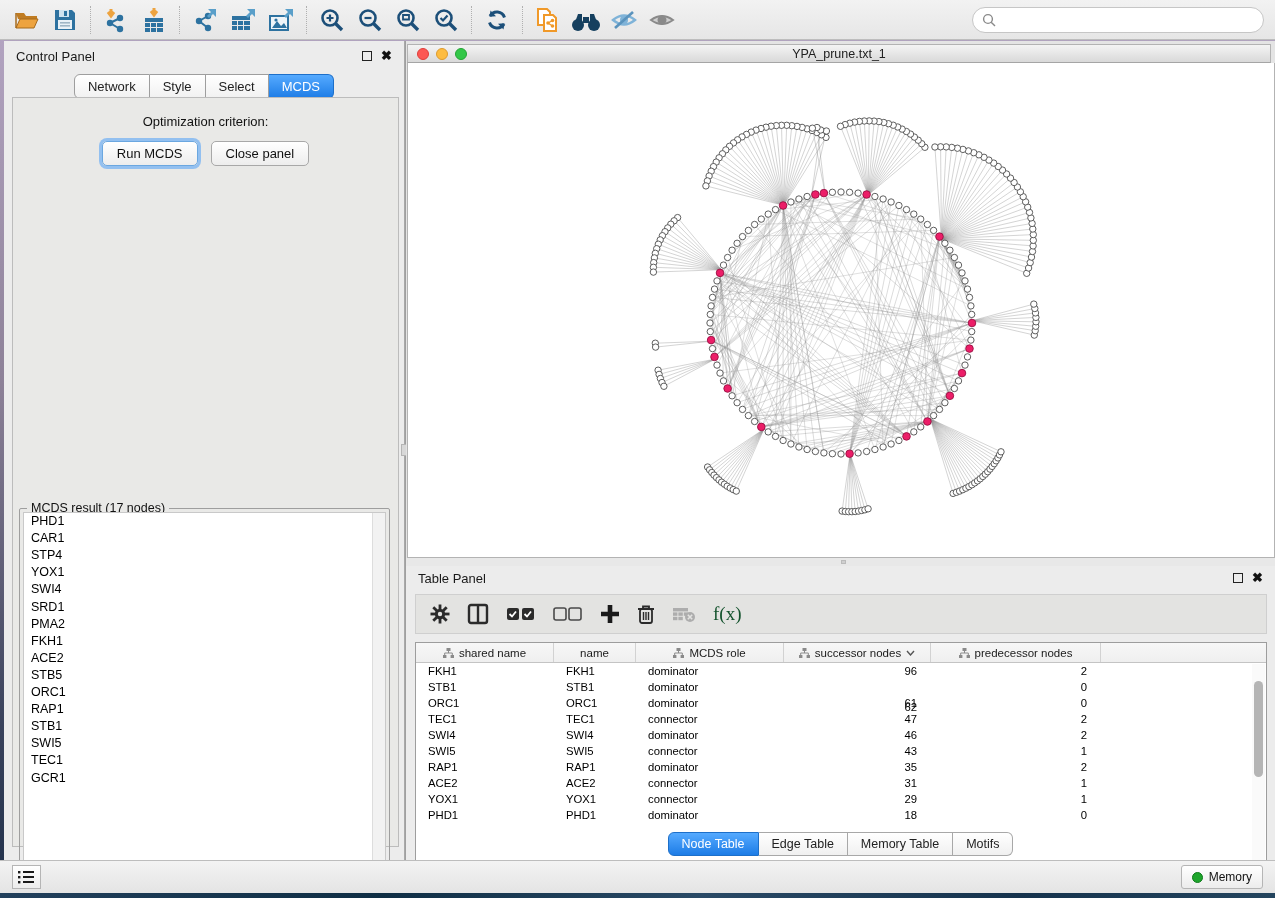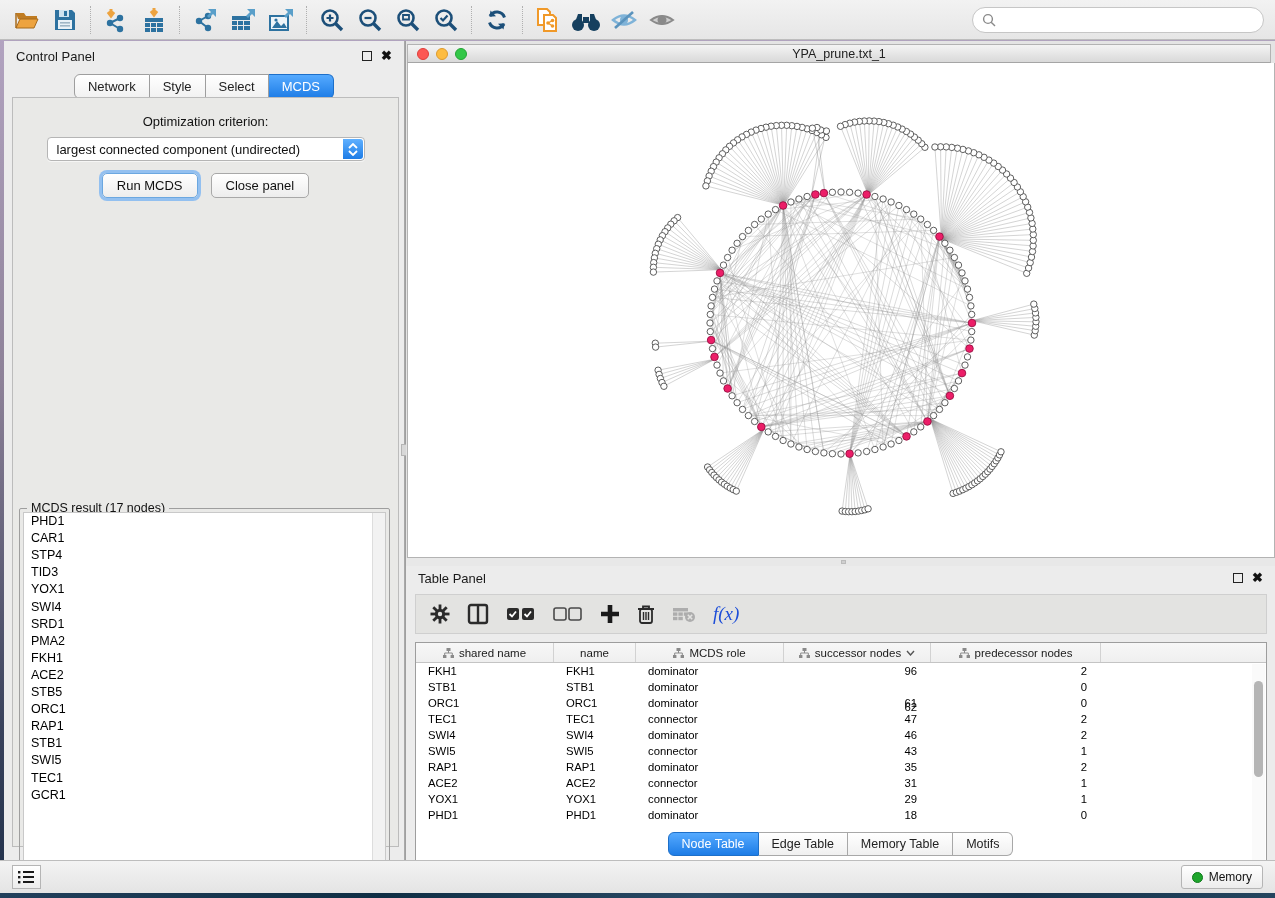--- a/index.html
+++ b/index.html
@@ -54,21 +54,21 @@
   .h-divider { position:absolute; left:406px; top:558px; width:869px; height:8px; background:#e8e8e8; }
   .grip { position:absolute; left:50%; top:2px; width:5px; height:4px; background:#cfcfcf; border:1px solid #bbb; }
   .v-divider { position:absolute; left:405px; top:41px; width:2px; height:819px; background:#9f9f9f; }
   .v-grip { position:absolute; left:401px; top:444px; width:9px; height:12px; background:#d8d8d8; border:1px solid #b5b5b5; }
 
   
   .table-panel { position:absolute; left:406px; top:566px; width:869px; height:294px; background:#ececec; }
   .tp-titlebar { height:24px; display:flex; align-items:center; padding:0 12px; }
   .tp-toolbar { position:absolute; left:9px; top:28px; width:852px; height:40px; background:#e3e3e1; border:1px solid #cfcfcf; display:flex; align-items:center; gap:17px; padding-left:14px; }
   .tp-toolbar .ticon { display:flex; align-items:center; justify-content:center; }
-  .fx { font-family:"Liberation Serif", serif; font-style:italic; font-size:19px; color:#1d4ed8; }
+  .fx { font-family:"Liberation Serif", serif; font-size:19px; color:#14532d; }
   .dtable { position:absolute; left:9px; top:76px; width:852px; height:243px; background:#fff; border:1px solid #9d9d9d; overflow:hidden; }
   .thead { position:absolute; left:0; right:0; top:0; height:20px; background:linear-gradient(180deg,#f7f7f7,#efefef); border-bottom:1px solid #c4c4c4; display:flex; }
   .th { display:flex; align-items:center; justify-content:center; gap:5px; font-size:11.5px; color:#1a1a1a; border-right:1px solid #d2d2d2; position:relative; }
   .tbody { position:absolute; left:0; right:0; top:20px; bottom:0; }
   .tr { display:flex; height:16px; align-items:center; }
   .td { font-size:11.3px; color:#000; padding:0 14px 0 12px; white-space:nowrap; overflow:hidden; }
   .td.num { text-align:right; }
   .tscroll { position:absolute; right:1px; top:21px; width:13px; bottom:1px; background:#fafafa; }
   .tthumb { position:absolute; left:2px; width:9px; border-radius:5px; background:#b5b5b5; }
   .bottom-tabs { position:absolute; left:0; right:0; top:266px; display:flex; justify-content:center; }
@@ -254,43 +254,31 @@
       </span>
     </div>
     <div class="seg-tabs" id="cp-tabs">
         <span class="seg-tab">Network</span>
         <span class="seg-tab">Style</span>
         <span class="seg-tab">Select</span>
         <span class="seg-tab active">MCDS</span>
       </div>
     <div class="cp-inner">
       <div class="opt-label">Optimization criterion:</div>
-      <div class="dropdown">
-        <span>largest connected component (undirected)</span>
-        <span class="dd-step">
-          <svg width="10" height="6" viewBox="0 0 10 6">
-              <path d="M1 5 L5 1 L9 5" fill="none" stroke="#fff" stroke-width="1.8"></path>
-            </svg>
-          <svg width="10" height="6" viewBox="0 0 10 6">
-              <path d="M1 1 L5 5 L9 1" fill="none" stroke="#fff" stroke-width="1.8"></path>
-            </svg>
-        </span>
-      </div>
       <div class="btn-row">
         <button class="push-btn focus">Run MCDS</button>
         <button class="push-btn">Close panel</button>
       </div>
       <div class="group-box">
         <span class="group-legend">MCDS result (17 nodes)</span>
         <div class="mcds-list" id="mcds-list">
           <div class="mcds-scroll"></div>
         <div class="mcds-item">PHD1</div>
             <div class="mcds-item">CAR1</div>
             <div class="mcds-item">STP4</div>
-            <div class="mcds-item">TID3</div>
             <div class="mcds-item">YOX1</div>
             <div class="mcds-item">SWI4</div>
             <div class="mcds-item">SRD1</div>
             <div class="mcds-item">PMA2</div>
             <div class="mcds-item">FKH1</div>
             <div class="mcds-item">ACE2</div>
             <div class="mcds-item">STB5</div>
             <div class="mcds-item">ORC1</div>
             <div class="mcds-item">RAP1</div>
             <div class="mcds-item">STB1</div>

